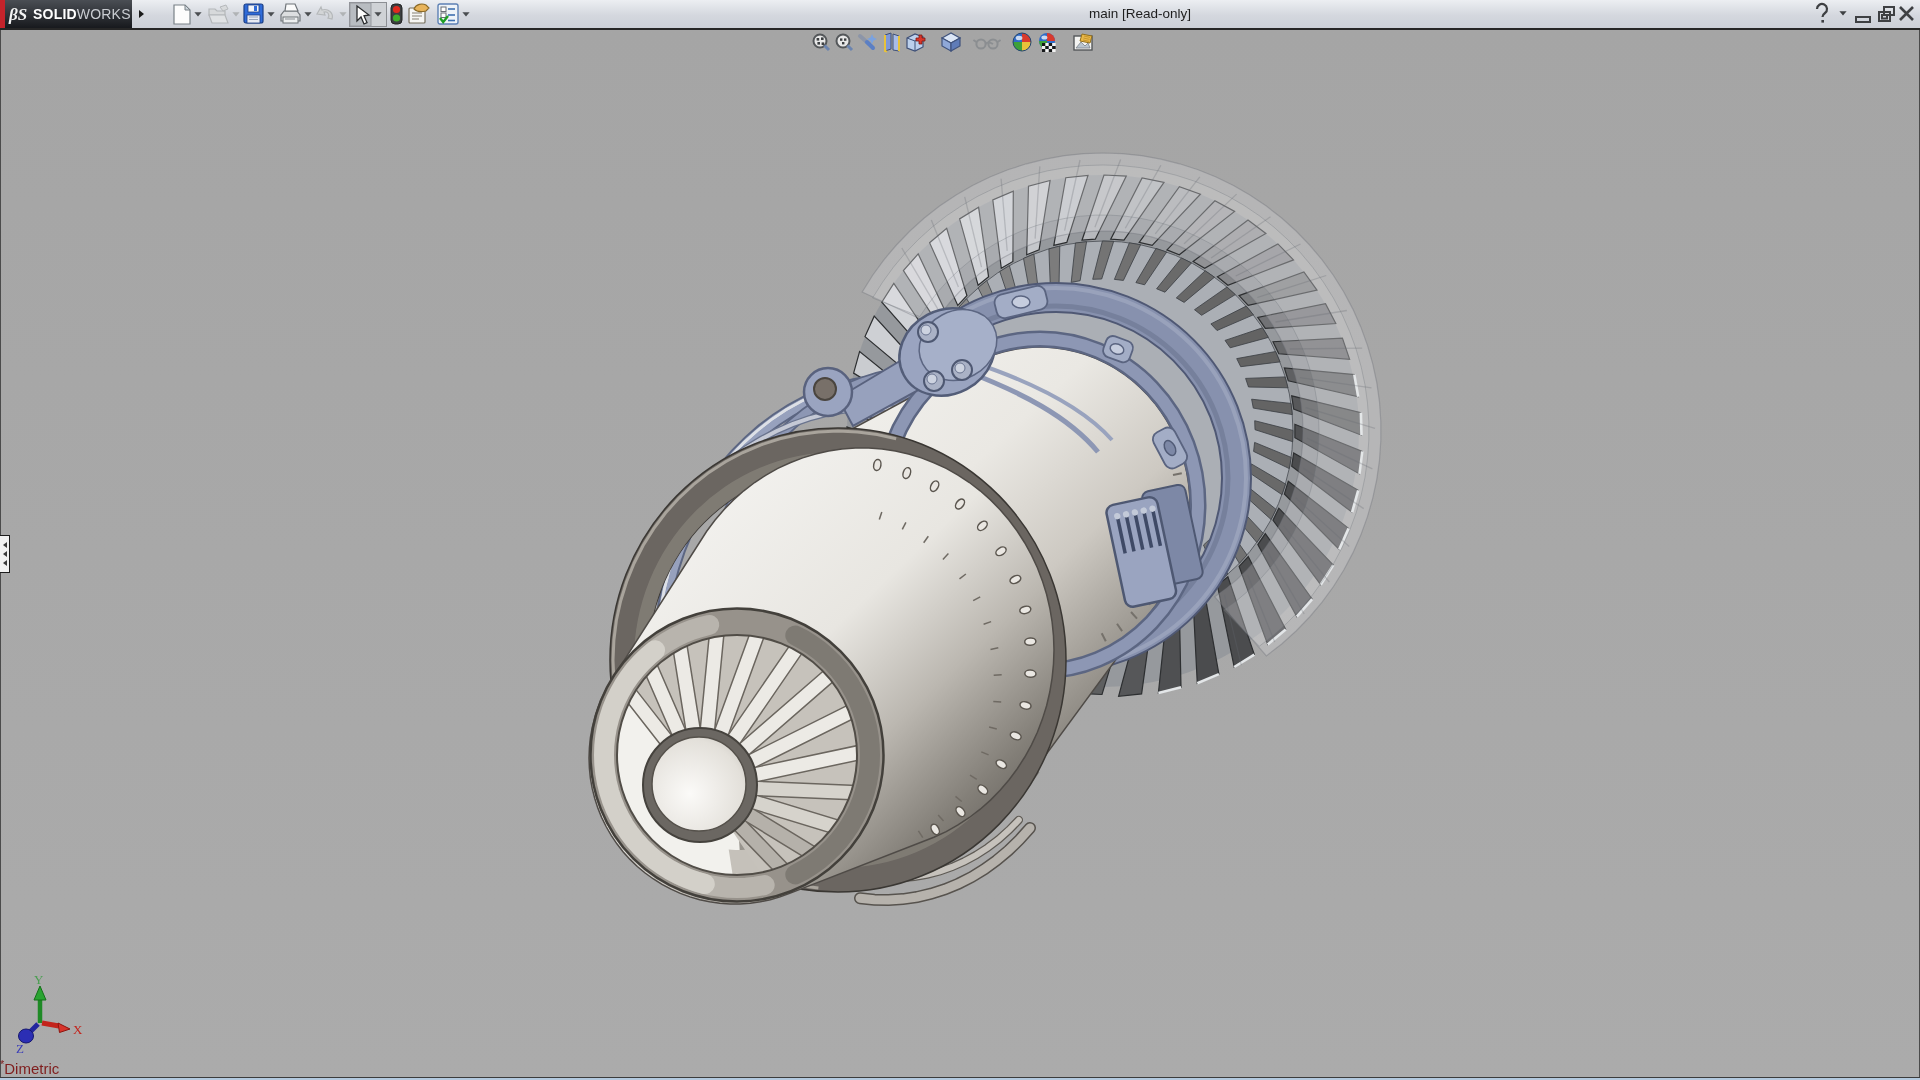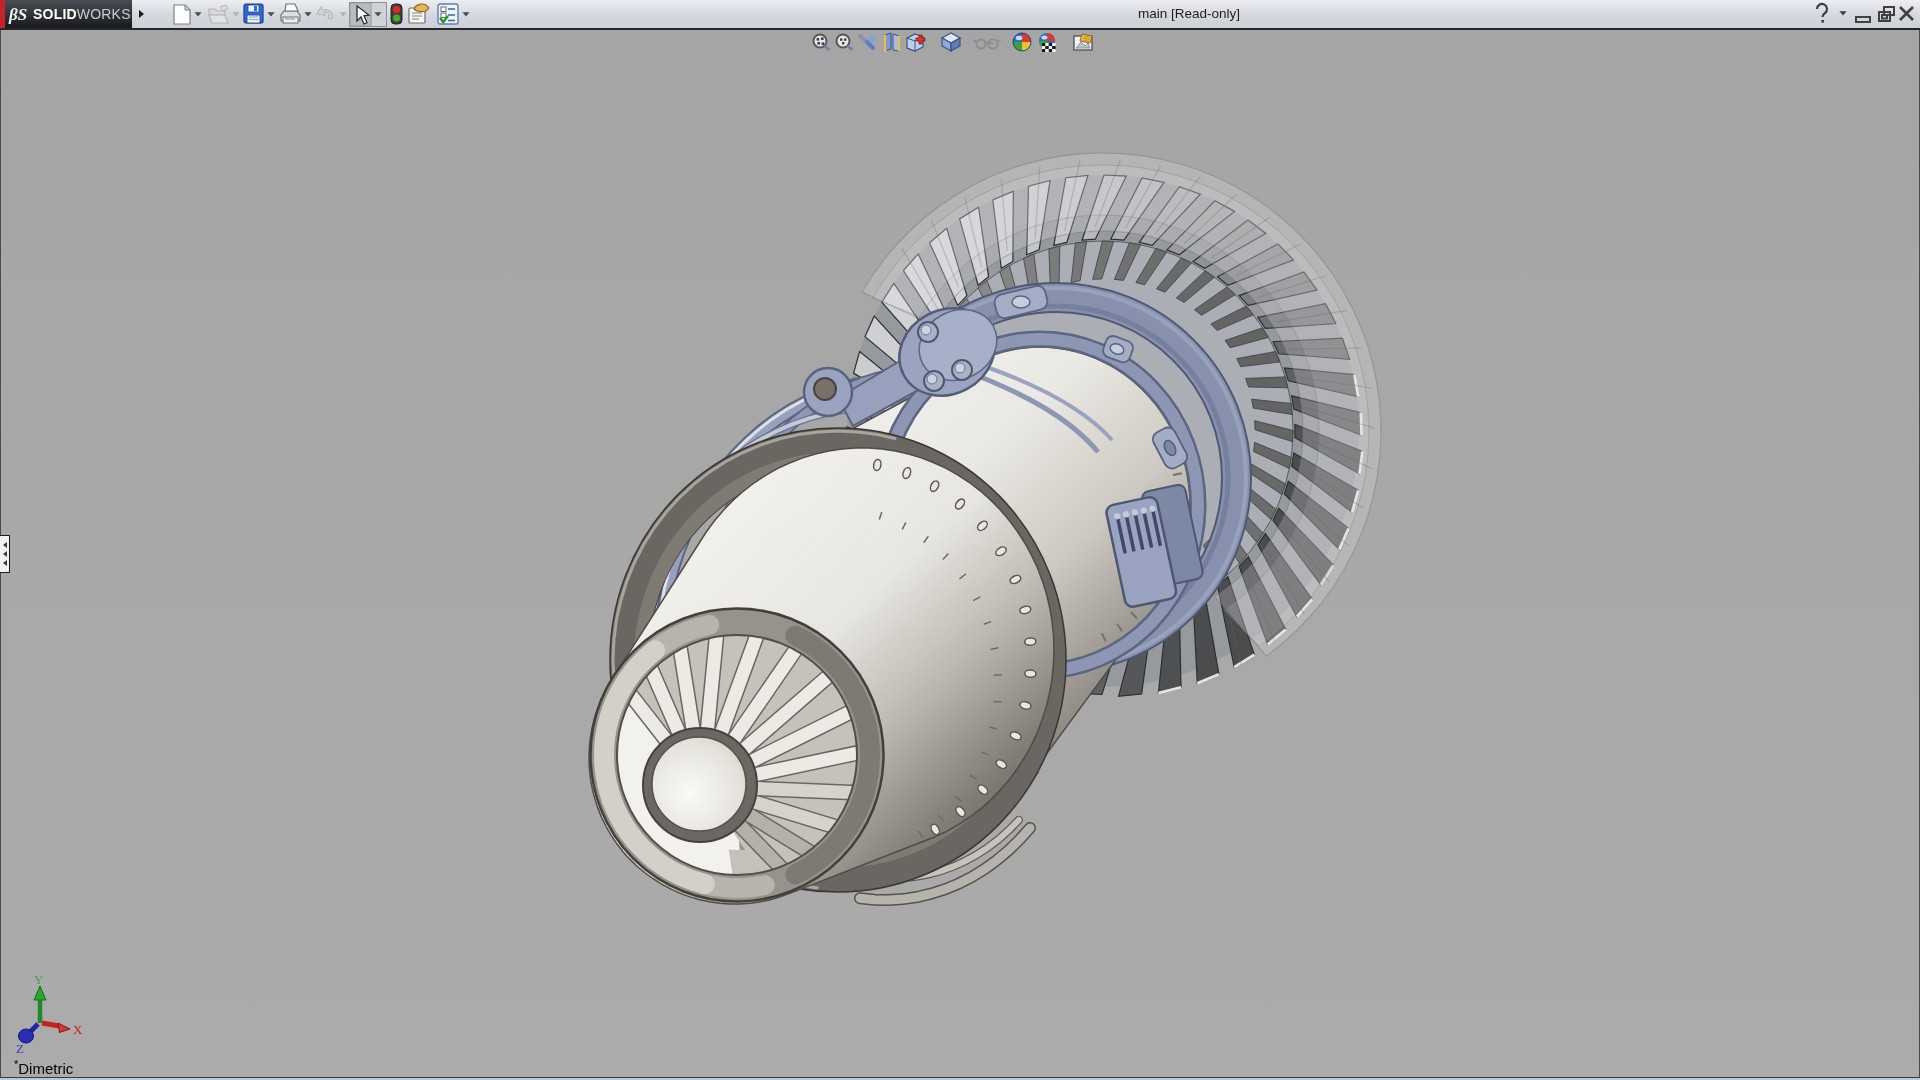--- a/index.html
+++ b/index.html
@@ -4,25 +4,25 @@
 font-family:"Liberation Sans",sans-serif;}
 #page{position:relative;width:1920px;height:1080px;background:#a9a9a9;}
 #titlebar{position:absolute;left:0;top:0;width:1920px;height:28px;
 background:linear-gradient(#eceef2,#d4d7de 55%,#ccd0d8);border-bottom:2px solid #262626;}
 #redstrip{position:absolute;left:0;top:0;width:5px;height:28px;background:#c5232b;}
 #logo{position:absolute;left:5px;top:0;width:127px;height:28px;
 background:linear-gradient(#4a4e54,#17191d);}
 #logoarrow{position:absolute;left:139px;top:10px;width:0;height:0;
 border-left:5px solid #1a1a1a;border-top:4.5px solid transparent;border-bottom:4.5px solid transparent;}
 #title{position:absolute;left:1040px;top:0;width:200px;height:44px;line-height:28px;
-text-align:right;font-size:13.5px;color:#1e1e1e;}
+text-align:center;font-size:13.5px;color:#1e1e1e;}
 #viewport{position:absolute;left:0;top:30px;width:1920px;height:1047px;
 background:linear-gradient(#a5a5a5,#ababab);border-left:1px solid #4b4b4b;border-right:1px solid #4b4b4b;box-sizing:border-box;}
 #statusbar{position:absolute;left:0;top:1077px;width:1920px;height:3px;background:#b3c9de;border-top:1px solid #3c3c3c;box-sizing:border-box;}
-#dimetric{position:absolute;left:14px;top:1058px;font-size:15px;color:#000000;}
+#dimetric{position:absolute;left:0;top:1058px;font-size:15px;color:#7f1d1d;}
 #dimetric sup{font-size:11px;}
 #lefttab{position:absolute;left:0;top:535px;width:10px;height:38px;background:#f2f2f2;
 border:1.5px solid #1c1c1c;border-left:none;box-sizing:border-box;}
 .ltri{position:absolute;left:2.5px;width:0;height:0;border-right:4.5px solid #3a3a3a;
 border-top:3.5px solid transparent;border-bottom:3.5px solid transparent;}
 </style></head><body>
 <div id="page">
 <div id="viewport"></div>
 <svg width="1920" height="1080" viewBox="0 0 1920 1080" style="position:absolute;left:0;top:0">
 <defs>

